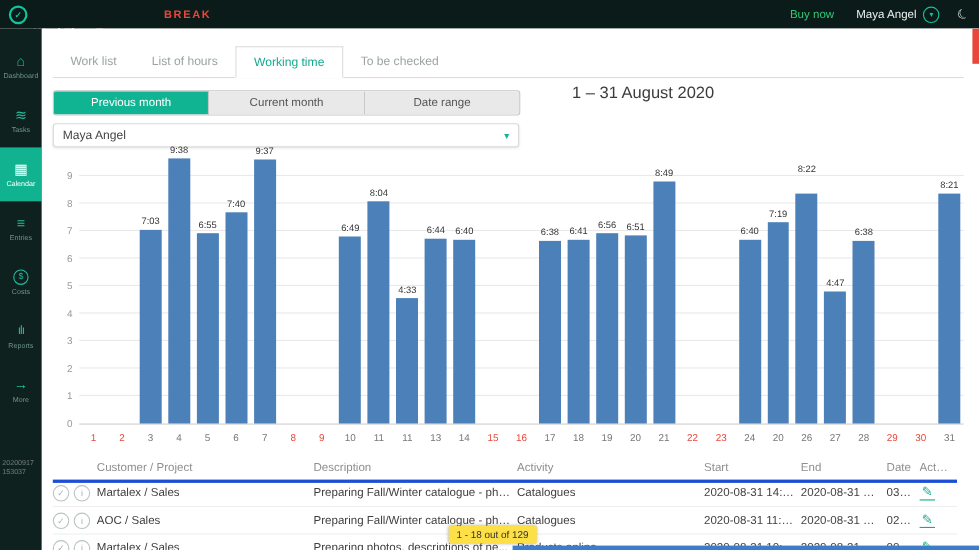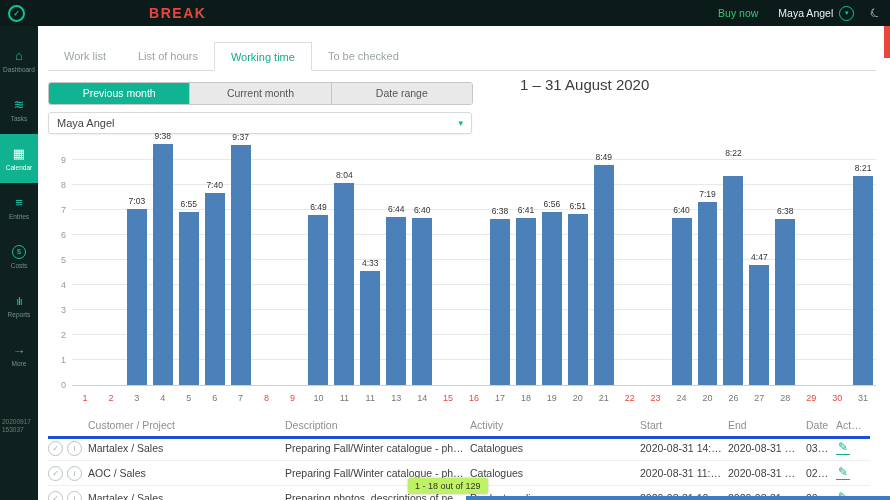--- a/index.html
+++ b/index.html
@@ -5,21 +5,21 @@
   html,body{margin:0;padding:0;background:#222;}
   .page{position:relative;width:890px;height:500px;background:#fff;overflow:hidden;
         font-family:"Liberation Sans",sans-serif;}
 
   
   .topbar{position:absolute;left:0;top:0;width:890px;height:26px;background:#0a1b19;
           display:flex;align-items:center;}
   .logo{width:13px;height:13px;border:2px solid #12c39c;border-radius:50%;margin-left:8px;
         display:flex;align-items:center;justify-content:center;color:#12c39c;font-size:8px;font-weight:bold;}
   .appname{color:#fff;font-size:11px;font-weight:600;margin-left:6px;margin-top:36px;}
-  .break{color:#e8483b;font-size:14px;letter-spacing:1.5px;margin-left:28px;font-weight:700;}
+  .break{color:#e8483b;font-size:10px;letter-spacing:1.5px;margin-left:28px;font-weight:700;}
   .flex{flex:1;}
   .buynow{color:#2fc974;font-size:10.5px;margin-right:20px;cursor:pointer;margin-left:34px;}
   .user{color:#e8f0ef;font-size:10.5px;cursor:pointer;}
   .chev{width:13px;height:13px;border:1px solid #12c39c;border-radius:50%;color:#12c39c;font-size:7px;
         display:flex;align-items:center;justify-content:center;margin:0 16px 0 6px;cursor:pointer;}
   .moon{color:#eaf4f2;font-size:12px;margin-right:9px;cursor:pointer;transform:rotate(-25deg);}
 
   
   .sidebar{position:absolute;left:0;top:26px;width:38px;height:474px;background:#0e211e;}
   .sidenav{margin-top:10px;}
@@ -75,21 +75,21 @@
   .tbody{position:absolute;left:10px;top:410px;width:822px;}
   .trow{display:grid;grid-template-columns:40px 197px 185px 170px 88px 78px 30px 34px;height:24px;
         align-items:center;font-size:10.5px;color:#3f3f3f;border-bottom:1px solid #efefef;}
   .cell{white-space:nowrap;overflow:hidden;text-overflow:ellipsis;padding-right:6px;}
   .icons-cell{display:flex;gap:4px;}
   .circle-ic{width:13px;height:13px;border:1px solid #b9c4c3;border-radius:50%;color:#9fb0ae;font-size:8px;
              display:flex;align-items:center;justify-content:center;cursor:pointer;}
   .pencil{color:#12ab8d;font-size:12px;border-bottom:1px solid #12ab8d;width:14px;text-align:center;
           cursor:pointer;line-height:13px;}
 
-  .pag{position:absolute;left:370px;top:452px;background:#bef264;border-radius:2px;font-size:9px;color:#333;
+  .pag{position:absolute;left:370px;top:452px;background:#fde047;border-radius:2px;font-size:9px;color:#333;
        padding:3px 7px;z-index:5;box-shadow:0 0 3px rgba(0,0,0,.25);}
   .hscroll{position:absolute;left:428px;top:470px;width:424px;height:4px;background:#3d7cc9;z-index:6;cursor:pointer;}
   .redmark{position:absolute;left:846px;top:0;width:6px;height:32px;background:#e8483b;z-index:6;cursor:pointer;}
 </style>
 </head>
 <body>
 
 <div class="page" data-name="app-window">
 
   <header class="topbar" data-name="topbar">

